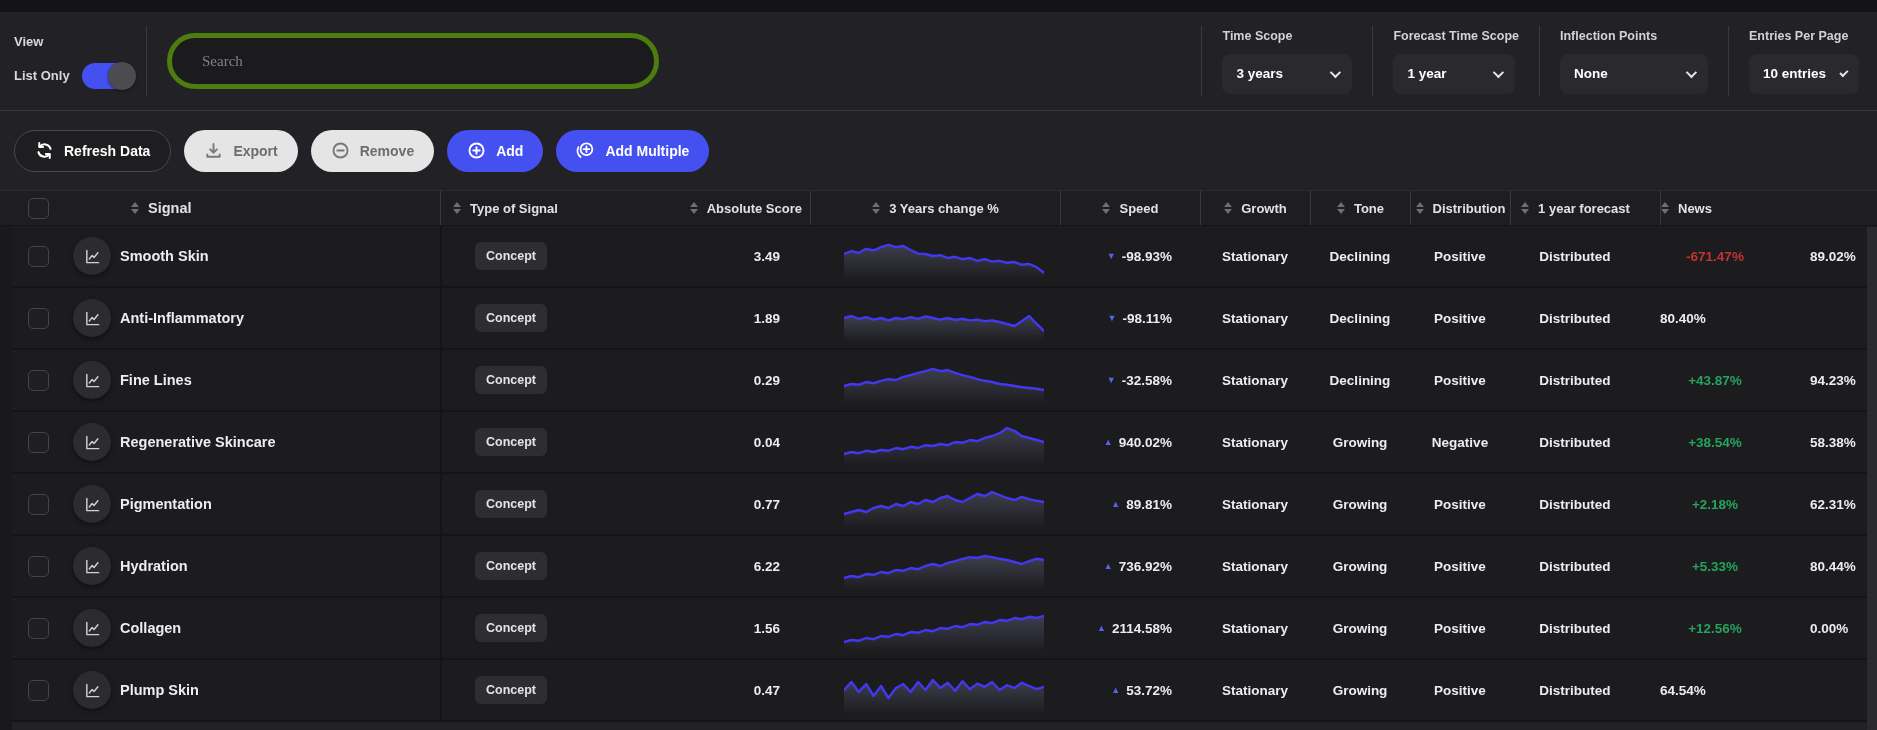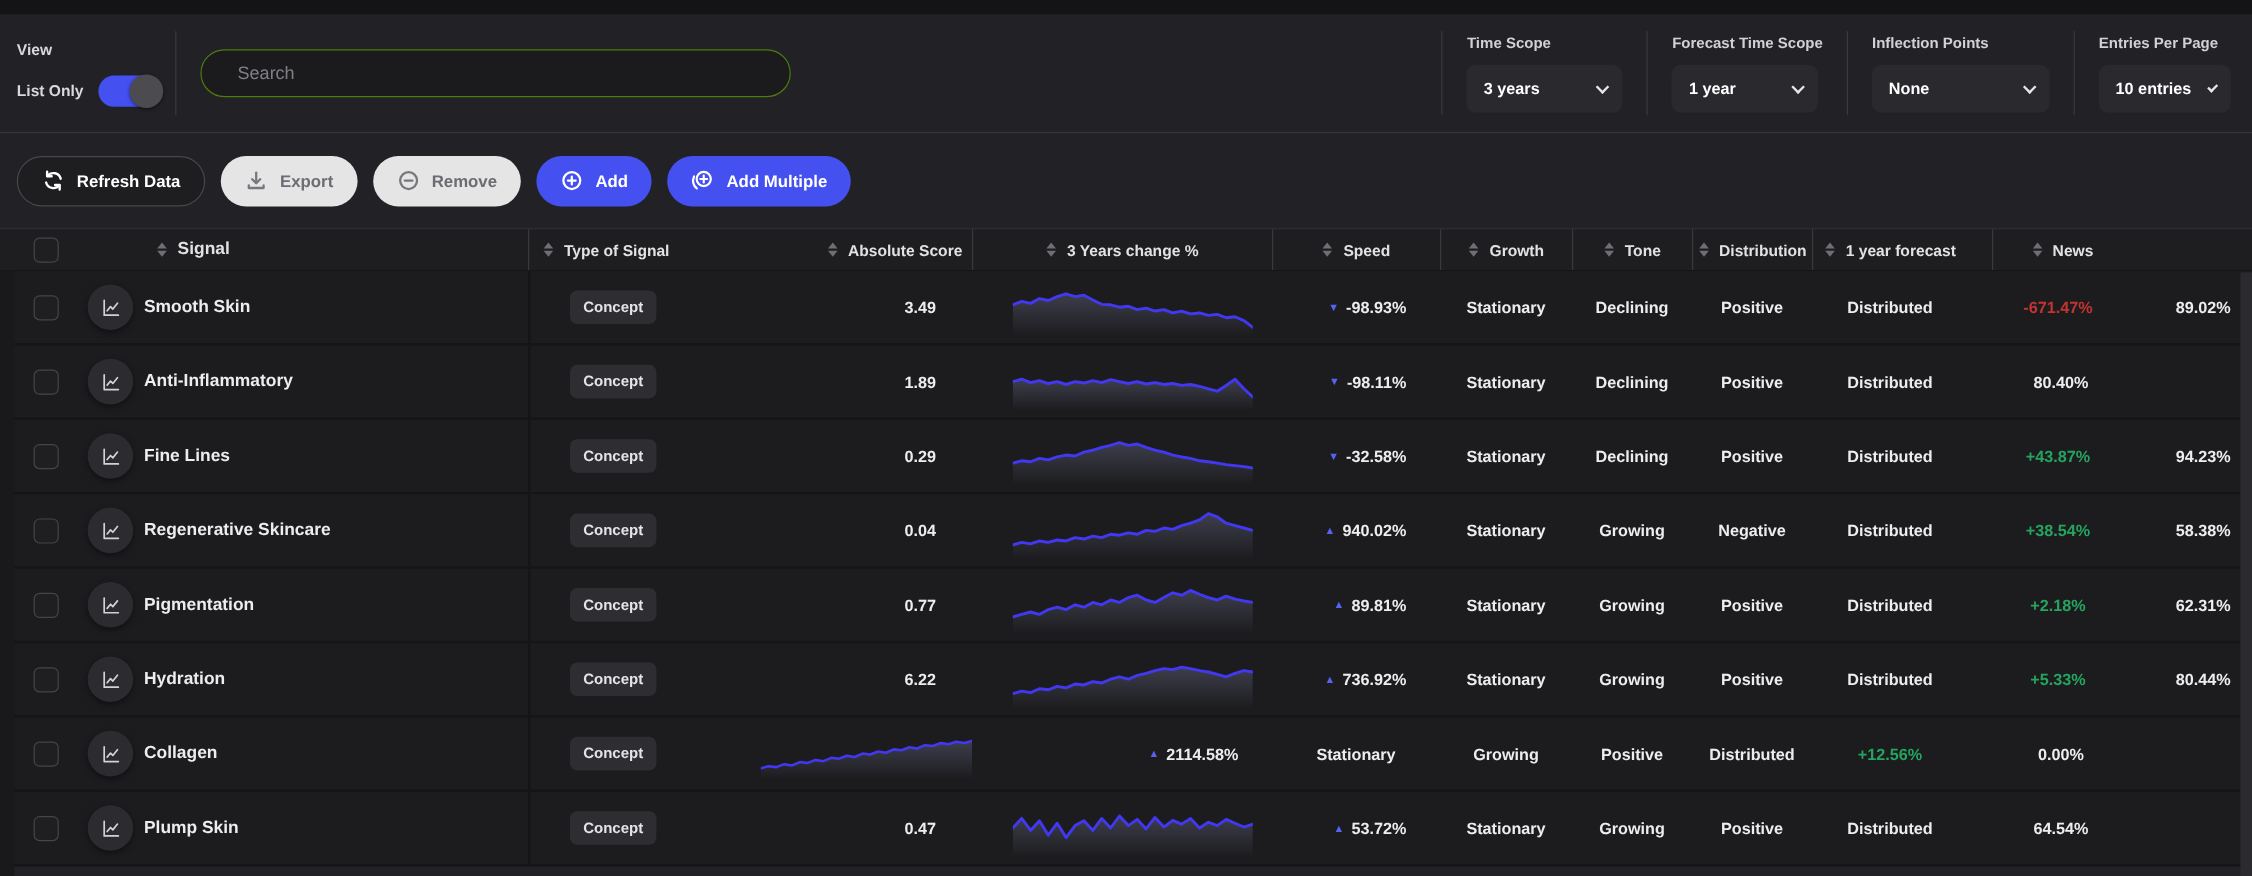--- a/index.html
+++ b/index.html
@@ -16,23 +16,23 @@
   .filter-bar { height:98px; display:flex; align-items:center; padding-left:14px; }
   .view-group { width:112px; }
   .view-label { font-size:13px; color:#d9d9dc; font-weight:700; margin-bottom:14px; }
   .toggle-row { display:flex; align-items:center; gap:12px; }
   .toggle-label { font-size:13px; color:#d9d9dc; font-weight:700; white-space:nowrap; }
   .toggle { position:relative; width:52px; height:26px; border-radius:13px; background:#4450f0; cursor:pointer; flex:0 0 auto; }
   .toggle .knob { position:absolute; right:-2px; top:-1px; width:28px; height:28px; border-radius:50%; background:#4b4b50; box-shadow:0 1px 3px rgba(0,0,0,.5); }
   .vdiv { width:1px; height:70px; background:#3a3a3e; margin:0 20px; flex:0 0 auto; }
   .search-wrap { flex:0 0 auto; }
   .search-input {
-    width:492px; height:40px; border-radius:28px; background:#1b1b1e;
-    border:1px solid #4d7c0f; outline:none; color:#cfcfd3;
-    font-size:15px; padding:0 30px; font-family:Liberation Sans, sans-serif;
+    width:492px; height:56px; border-radius:28px; background:#1b1b1e;
+    border:5px solid #4d7c0f; outline:none; color:#cfcfd3;
+    font-size:15px; padding:0 30px; font-family:Liberation Serif, serif;
   }
   .search-input::placeholder { color:#808086; }
   .filters { margin-left:auto; display:flex; align-items:center; padding-right:18px; }
   .filter-group { display:flex; flex-direction:column; }
   .filter-label { font-size:12.5px; color:#d2d2d6; font-weight:700; margin-bottom:11px; }
   .select {
     height:40px; border-radius:8px; background:#2a2a2e;
     display:flex; align-items:center; justify-content:space-between;
     padding:0 14px; cursor:pointer;
   }
@@ -74,21 +74,21 @@
   .badge { background:#2e2e32; border-radius:6px; padding:7px 11px; font-size:12.5px; font-weight:700; color:#e4e4e7; }
   .c-score { justify-content:flex-end; padding-right:30px; }
   .th.c-score { padding-right:8px; }
   .c-spark { padding-left:34px; }
   .c-change { justify-content:flex-end; padding-right:28px; gap:6px; }
   .tri { font-size:9px; color:#5761f2; line-height:1; }
   .c-center { justify-content:center; }
   .c-forecast { justify-content:center; }
   .c-forecast.pos { color:#24a45e; }
   .c-forecast.neg { color:#c23430; }
-  .c-news { justify-content:center; padding-right:15px;margin-left:20px; }
+  .c-news { justify-content:flex-start; padding-right:15px;margin-left:20px; }
   .th.c-signal { padding-left:11px; }
   .th.c-type { padding-left:12px; }
   .th.c-spark { padding-left:34px; }
   .th.c-center, .th.c-change2 { justify-content:center; padding:0; }
   .th.c-news { padding-right:13px; }
 
   .left-strip { position:absolute; left:0; top:0; bottom:-8px; width:12px; background:#19191c; }
   .scroll-strip { position:absolute; right:0; top:0; bottom:-8px; width:10px; background:#2b2b2f; }
 </style>
 </head>
@@ -533,20 +533,21 @@
       <svg width="17" height="17" viewBox="0 0 18 18" fill="none" stroke="#d2d2d6" stroke-width="1.5" stroke-linecap="round" stroke-linejoin="round">
         <path d="M3 2.5v13h12.5"></path>
               <path d="M5.6 11.6 8.6 8l2 2.1 4.1-5.1"></path>
       </svg>
     </span>
         </div>
     <div class="td c-signal">Collagen</div>
     <div class="td c-type">
           <span class="badge">Concept</span>
         </div>
+    <div class="td c-score">1.56</div>
     <div class="td c-spark">
           <svg width="200" height="48" viewBox="0 0 200 48">
             <defs>
               <linearGradient id="g6" x1="0" y1="0" x2="0" y2="1">
                 <stop offset="0" stop-color="#9aa0c8" stop-opacity="0.26"></stop>
                 <stop offset="1" stop-color="#9aa0c8" stop-opacity="0"></stop>
               </linearGradient>
             </defs>
             <path d="M0.0,38.0 L7.4,36.0 L14.8,36.8 L22.2,34.0 L29.6,35.2 L37.0,32.0 L44.4,32.8 L51.9,30.0 L59.3,31.2 L66.7,28.0 L74.1,28.8 L81.5,26.0 L88.9,27.2 L96.3,24.0 L103.7,24.8 L111.1,22.0 L118.5,23.2 L125.9,20.0 L133.3,20.8 L140.7,18.0 L148.1,19.2 L155.6,16.0 L163.0,16.8 L170.4,14.0 L177.8,15.2 L185.2,12.8 L192.6,14.0 L200.0,12.0 L200,48 L0,48 Z" fill="url(#g6)"></path>
             <path d="M0.0,38.0 L7.4,36.0 L14.8,36.8 L22.2,34.0 L29.6,35.2 L37.0,32.0 L44.4,32.8 L51.9,30.0 L59.3,31.2 L66.7,28.0 L74.1,28.8 L81.5,26.0 L88.9,27.2 L96.3,24.0 L103.7,24.8 L111.1,22.0 L118.5,23.2 L125.9,20.0 L133.3,20.8 L140.7,18.0 L148.1,19.2 L155.6,16.0 L163.0,16.8 L170.4,14.0 L177.8,15.2 L185.2,12.8 L192.6,14.0 L200.0,12.0" fill="none" stroke="#4338f2" stroke-width="2.4" stroke-linejoin="round" stroke-linecap="round"></path>

